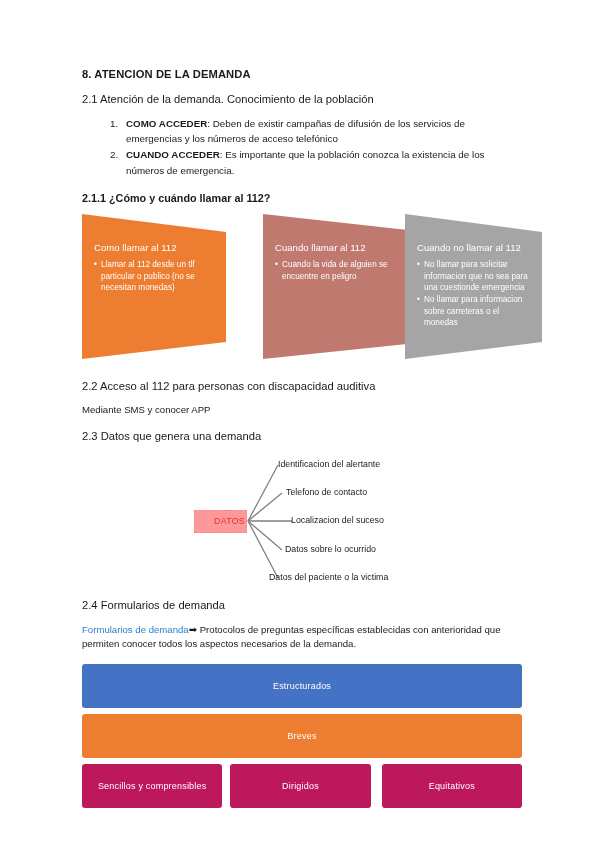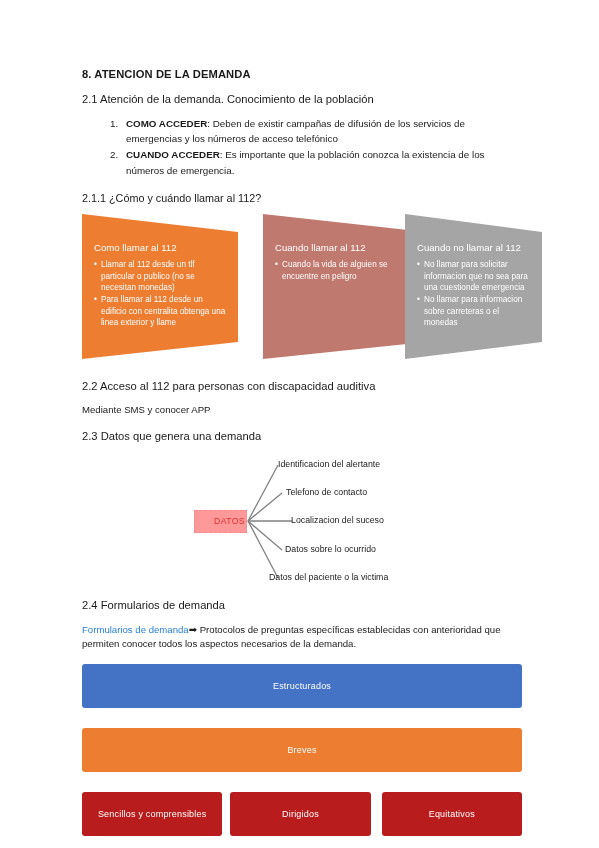--- a/index.html
+++ b/index.html
@@ -37,21 +37,21 @@
     color: #1a1a1a;
   }
   h2.sec {
     font-size: 11.2px;
     font-weight: normal;
     margin: 0 0 11px 0;
     color: #1a1a1a;
   }
   h3.sec {
     font-size: 10.8px;
-    font-weight: normal;
+    font-weight: bold;
     margin: 0 0 10px 0;
     color: #1a1a1a;
   }
   p.body {
     font-size: 9.6px;
     line-height: 1.55;
     margin: 0 0 12px 0;
     color: #1a1a1a;
   }
 
@@ -157,65 +157,64 @@
     display: inline-block;
     transform: translateY(0px);
     font-size: 10px;
     letter-spacing: 0;
   }
 
   
   .blocks { margin-top: 8px; }
   .blocks .row {
     display: flex;
-    margin-bottom: 20px;
+    margin-bottom: 6px;
   }
   .blocks .blk {
     height: 44px;
     border-radius: 3px;
     color: #ffffff;
     font-size: 9px;
     display: flex;
     align-items: center;
     justify-content: center;
     box-sizing: border-box;
     letter-spacing: 0.2px;
   }
   .blk.blue-b  { background: #4472c4; }
   .blk.orange-b{ background: #ed7d31; }
-  .blk.gray-b  { background: #b91c1c; }
+  .blk.gray-b  { background: #be185d; }
 </style>
 </head>
 <body>
 
 <div class="page">
   <div class="content">
 
     <h1 class="sec">8. ATENCION DE LA DEMANDA</h1>
 
     <h2 class="sec">2.1 Atención de la demanda. Conocimiento de la población</h2>
 
     <ol class="numbered">
       <li><b>COMO ACCEDER</b><span>: Deben de existir campañas de difusión de los servicios de emergencias y los números de acceso telefónico</span></li>
       <li><b>CUANDO ACCEDER</b><span>: Es importante que la población conozca la existencia de los números de emergencia.</span></li>
     </ol>
 
     <h3 class="sec">2.1.1 ¿Cómo y cuándo llamar al 112?</h3>
 
     <div class="funnel-row">
 
-      <div class="funnel" style="left:0px; width:156px;">
+      <div class="funnel" style="left:0px; width:144px;">
         <svg class="shape" viewBox="0 0 160 145" preserveAspectRatio="none">
           <polygon points="0,0 160,18 160,128 0,145" fill="#ed7d31"></polygon>
         </svg>
         <div class="txt">
           <div class="ftitle">Como llamar al 112</div>
           <ul>
             <li>Llamar al 112 desde un tlf particular o publico (no se necesitan monedas)</li>
-            <li>Para llamar al 112 desde un edificio con centralita obtenga una linea exterior y llame</li>
           </ul>
         </div>
       </div>
 
       <div class="funnel" style="left:165px; width:163px;margin-left:16px;">
         <svg class="shape" viewBox="0 0 163 145" preserveAspectRatio="none">
           <polygon points="0,0 163,18 163,128 0,145" fill="#c0796e"></polygon>
         </svg>
         <div class="txt">
           <div class="ftitle">Cuando llamar al 112</div>

